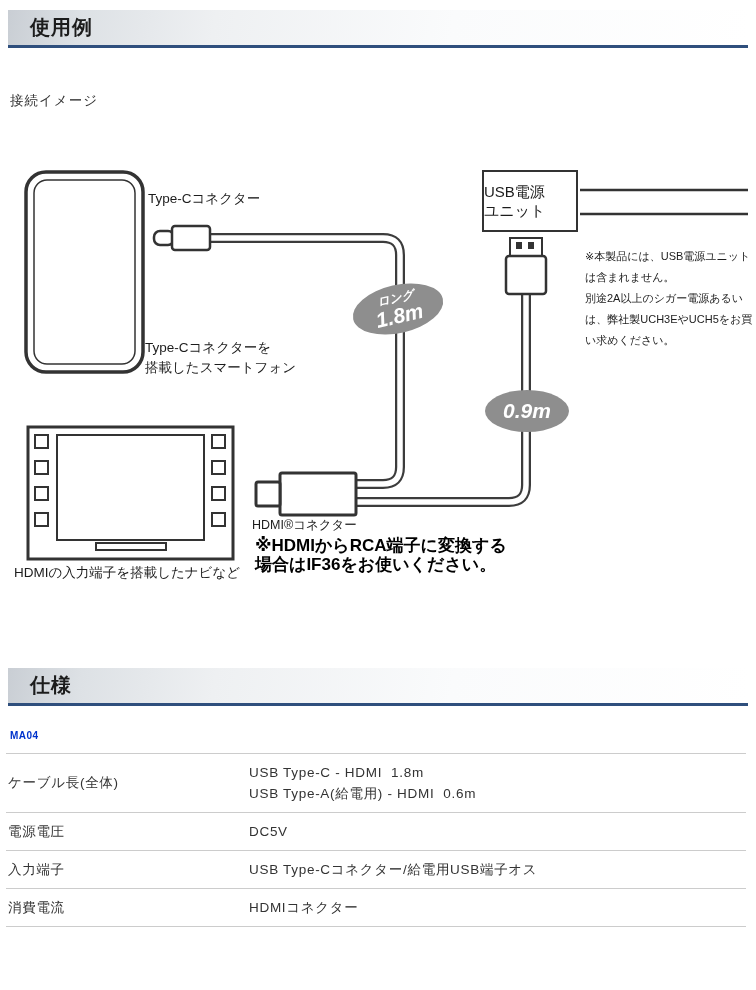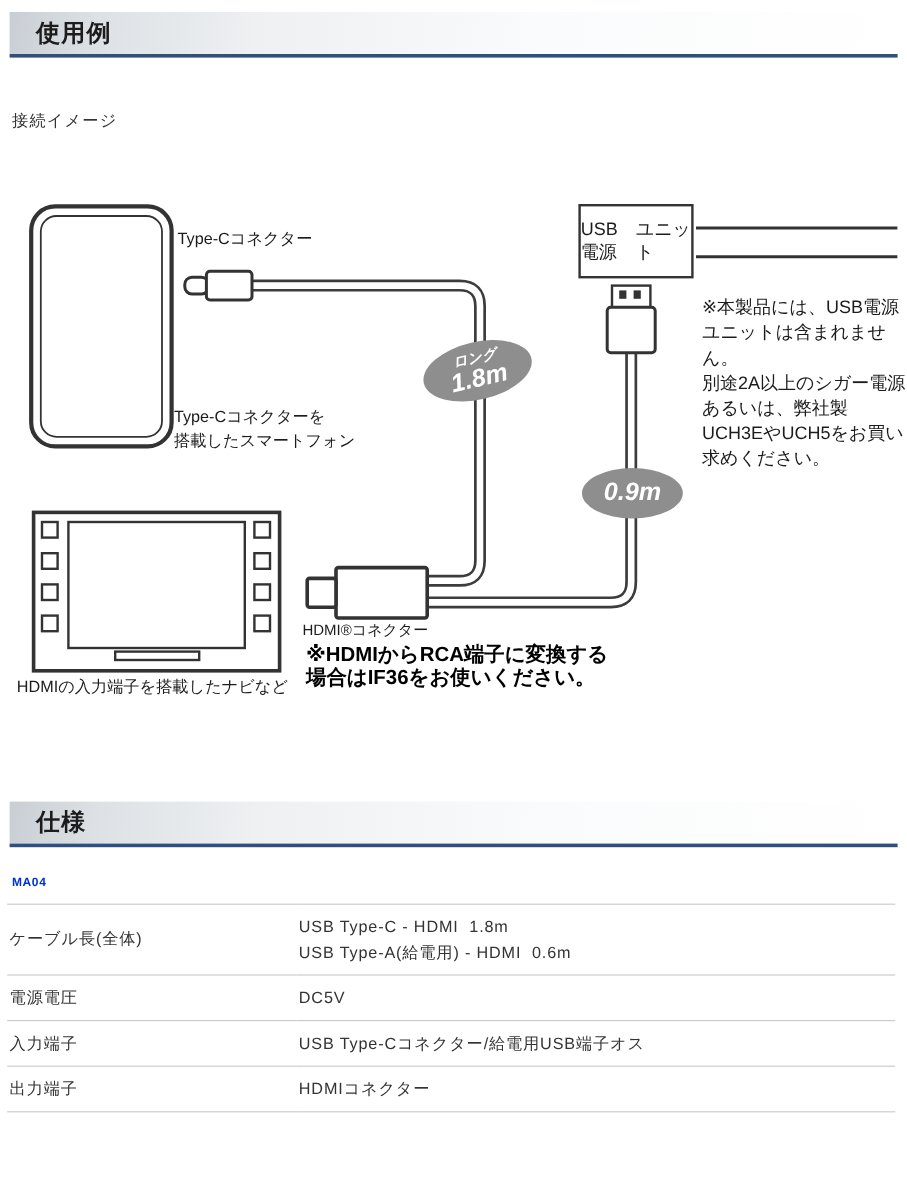--- a/index.html
+++ b/index.html
@@ -68,33 +68,33 @@
   }
 
   .usb-power-box {
     position: absolute;
     left: 474px; top: 18px;
     width: 96px; height: 62px;
     border: 2.5px solid #333;
     background: #fff;
     box-sizing: border-box;
     display: flex;
-    flex-direction: row;
-    align-items: center;
+    flex-direction: column;
+    align-items: flex-start;
     justify-content: center;
     font-size: 15px;
     color: #1c1c1c;
     line-height: 19px;
   }
 
   .note {
     position: absolute;
     left: 577px; top: 94px;
     width: 172px;
-    font-size: 15px;
+    font-size: 11px;
     color: #1c1c1c;
     line-height: 21px;
   }
 
   .badge {
     position: absolute;
     background: #8e8e8e;
     border-radius: 50%;
     color: #ffffff;
     display: flex;
@@ -259,21 +259,21 @@
           <div>DC5V</div>
         </td>
       </tr>
       <tr>
         <td class="label">入力端子</td>
         <td class="value">
           <div>USB Type-Cコネクター/給電用USB端子オス</div>
         </td>
       </tr>
       <tr>
-        <td class="label">出力端子</td>
+        <td class="label">消費電流</td>
         <td class="value">
           <div>HDMIコネクター</div>
         </td>
       </tr>
     </tbody>
   </table>
 
 </div>
 
 </body></html>

